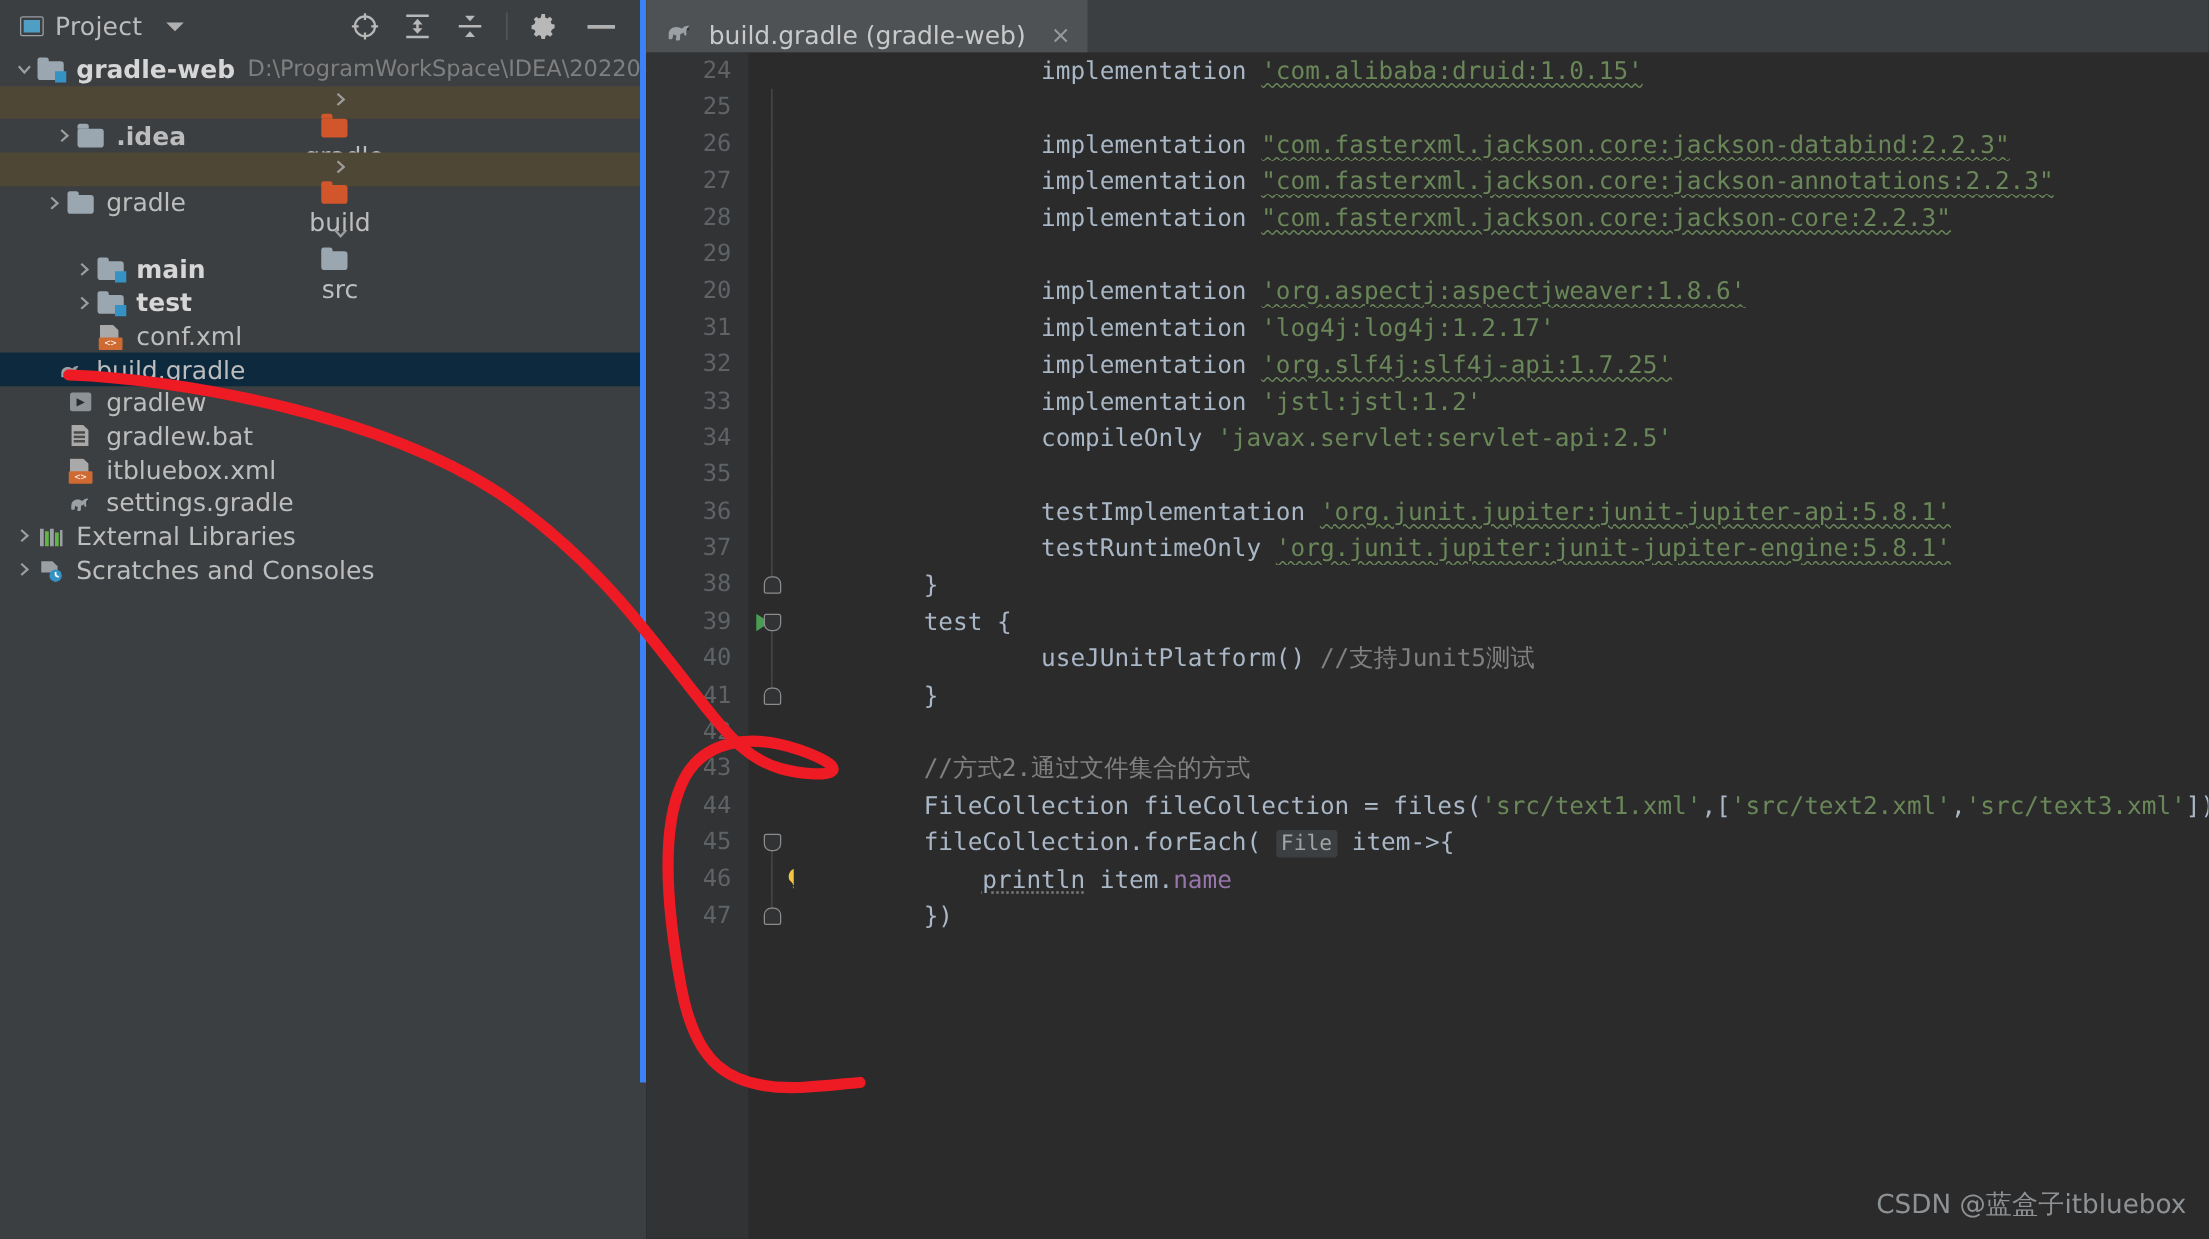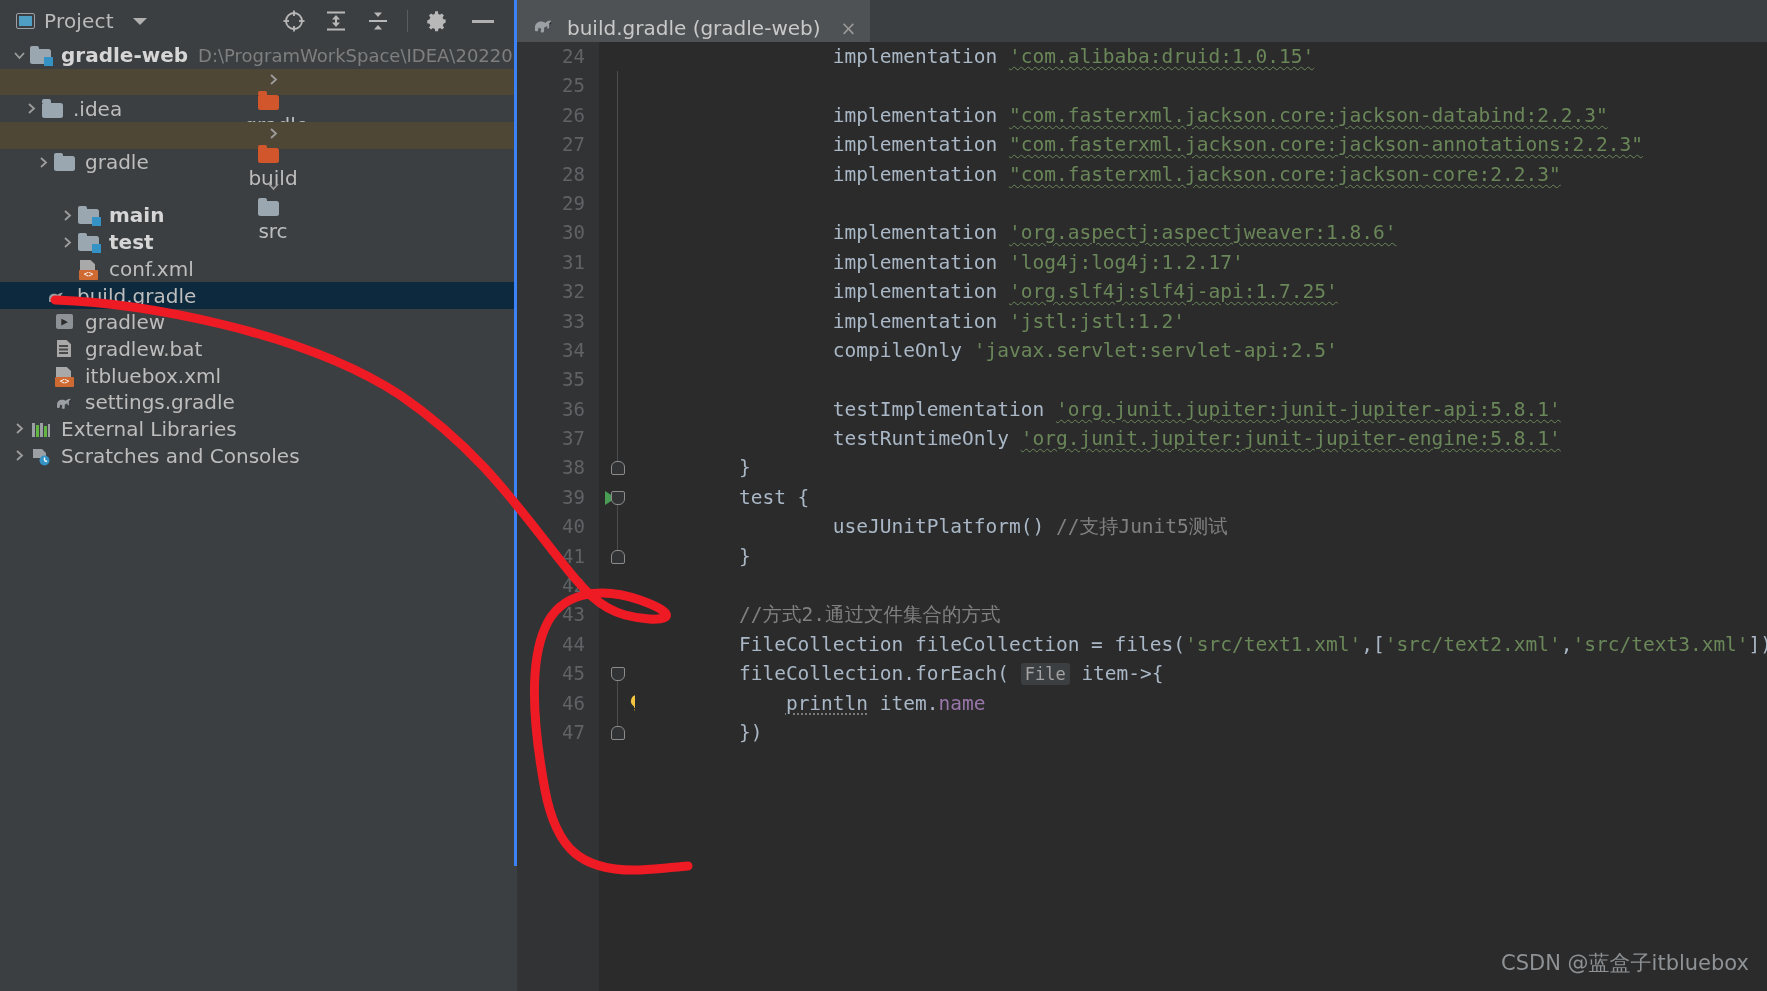--- a/index.html
+++ b/index.html
@@ -14,21 +14,21 @@
     width: 1767px; height: 991px;
     background: #3c3f41;
   }
 
   
   #project-panel {
     position: absolute;
     left: 0; top: 0;
     width: 517px; height: 866px;
     background: #3c3f41;
-    border-right: 3px solid #3b82f6;
+    border-right: 5px solid #3b82f6;
     box-sizing: border-box;
   }
   #project-toolbar {
     position: relative;
     height: 42px;
     background: #3c3f41;
     display: flex;
     align-items: center;
     padding: 0 6px 0 16px;
     box-sizing: border-box;
@@ -387,21 +387,21 @@
           <span class="arrow">
             <svg width="13" height="13" viewBox="0 0 13 13">
               <polyline points="4,2 9,6.5 4,11" fill="none" stroke="#9d9d9d" stroke-width="1.8"></polyline>
             </svg>
           </span>
           <span class="ico f-orange">
             <span class="folder-base"></span>
           </span>
           <span class="lbl">.gradle</span>
         </div>
-        <div class="row" style="padding-left: 20px;">
+        <div class="row" style="padding-left: 40px; font-weight: bold;">
           <span class="arrow">
             <svg width="13" height="13" viewBox="0 0 13 13">
               <polyline points="4,2 9,6.5 4,11" fill="none" stroke="#9d9d9d" stroke-width="1.8"></polyline>
             </svg>
           </span>
           <span class="ico f-gray">
             <span class="folder-base"></span>
           </span>
           <span class="lbl">.idea</span>
         </div>
@@ -564,21 +564,21 @@
     </div>
 
     <div id="editor-body">
       <div id="gutter">
           <div class="ln">24</div>
           <div class="ln">25</div>
           <div class="ln">26</div>
           <div class="ln">27</div>
           <div class="ln">28</div>
           <div class="ln">29</div>
-          <div class="ln">30</div>
+          <div class="ln">20</div>
           <div class="ln">31</div>
           <div class="ln">32</div>
           <div class="ln">33</div>
           <div class="ln">34</div>
           <div class="ln">35</div>
           <div class="ln">36</div>
           <div class="ln">37</div>
           <div class="ln">38</div>
           <div class="ln">39</div>
           <div class="ln">40</div>

